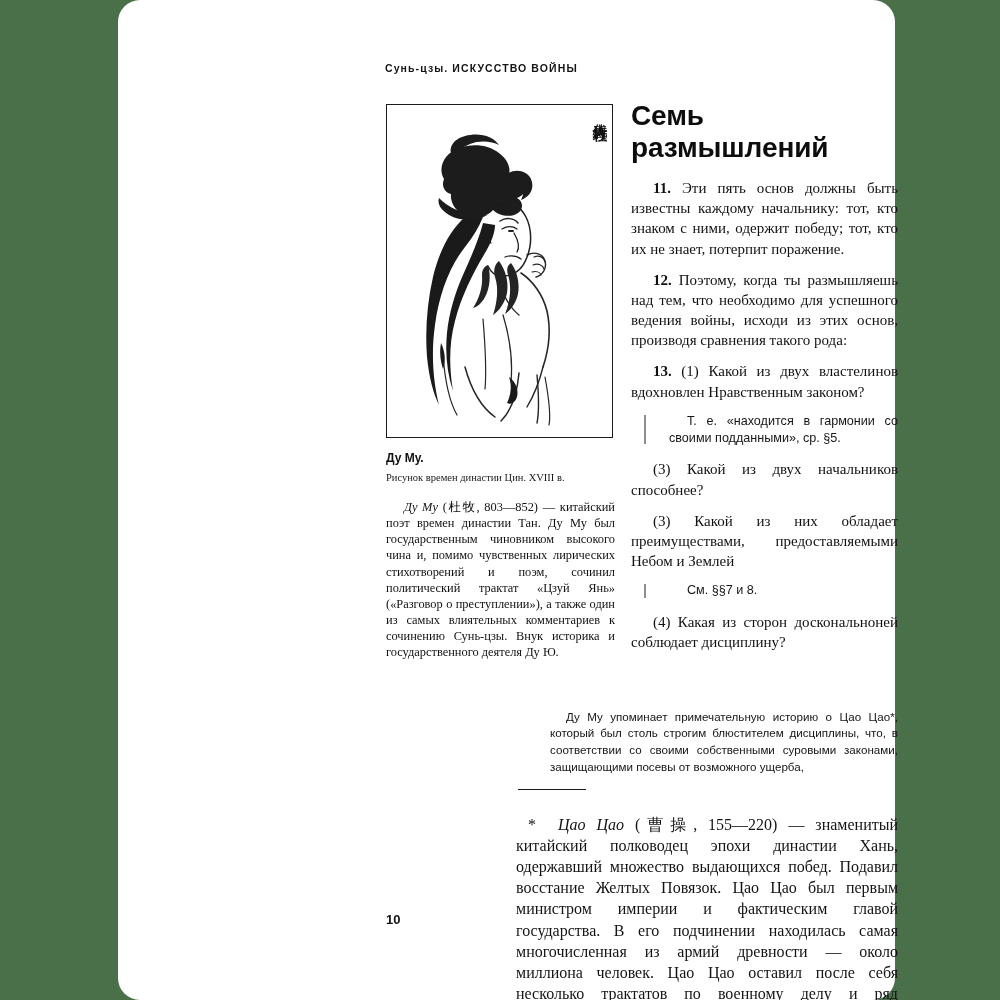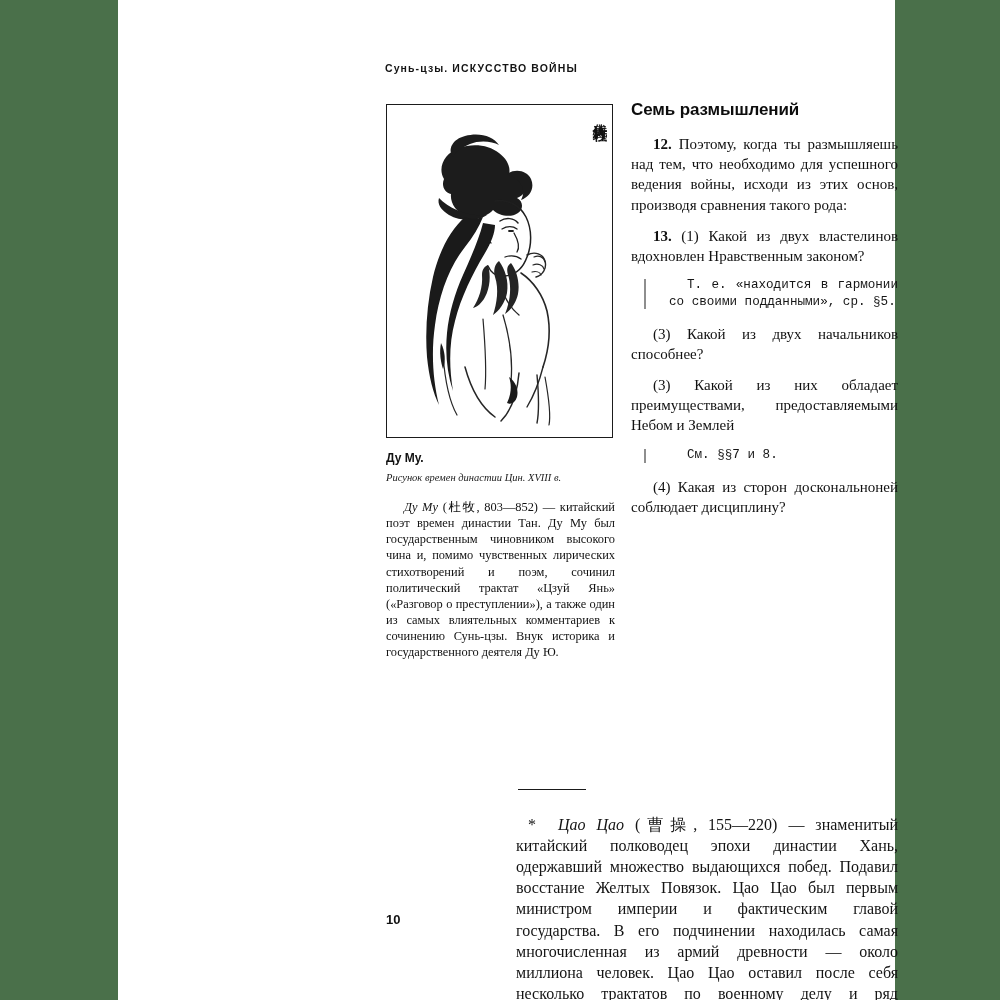--- a/index.html
+++ b/index.html
@@ -14,20 +14,21 @@
     font-family: "Liberation Serif", serif;
   }
 
   .page {
     position: absolute;
     left: 118px;
     top: 0;
     width: 777px;
     height: 1000px;
     background: #ffffff;
+    border-radius: 22px;
   }
 
   
   .running-head {
     position: absolute;
     left: 267px;
     top: 62px;
     font-family: "Liberation Sans", sans-serif;
     font-size: 10.5px;
     font-weight: 700;
@@ -71,21 +72,20 @@
   .caption-title {
     margin-top: 13px;
     font-family: "Liberation Sans", sans-serif;
     font-size: 12px;
     font-weight: 700;
     color: #111111;
   }
   .caption-sub {
     margin-top: 7px;
     font-family: "Liberation Serif", serif;
-    font-style: italic;
     font-size: 10.5px;
     color: #1b1b1b;
   }
 
   .left-body {
     margin-top: 16px;
     font-family: "Liberation Serif", serif;
     font-size: 12.4px;
     line-height: 1.30;
     color: #121212;
@@ -98,21 +98,21 @@
   
   .right-col {
     position: absolute;
     left: 513px;
     top: 100px;
     width: 267px;
   }
 
   .section-title {
     font-family: "Liberation Sans", sans-serif;
-    font-size: 17px;
+    font-size: 28px;
     font-weight: 700;
     color: #0d0d0d;
     letter-spacing: -0.1px;
     margin: 0 0 14px 0;
   }
 
   .verse {
     font-family: "Liberation Serif", serif;
     font-size: 15px;
     line-height: 1.345;
@@ -120,21 +120,21 @@
     text-align: justify;
     text-indent: 22px;
     margin: 0 0 11px 0;
   }
   .verse .num { font-weight: 700; }
 
   .commentary {
     position: relative;
     margin: 7px 0 13px 0;
     padding-left: 38px;
-    font-family: Liberation Mono, monospace;
+    font-family: Liberation Sans, sans-serif;
     font-size: 12.6px;
     line-height: 1.34;
     color: #161616;
     text-align: justify;
     text-indent: 18px;
   }
   .commentary::before {
     content: "";
     position: absolute;
     left: 13px;
@@ -288,35 +288,37 @@
     <div class="caption-title">Ду Му.</div>
     <div class="caption-sub">Рисунок времен династии Цин. XVIII в.</div>
 
     <p class="left-body"><i>Ду Му</i><span> (杜牧, 803—852) — китайский поэт времен династии Тан. Ду Му был государственным чиновником высокого чина и, помимо чувственных лирических стихотворений и поэм, сочинил политический трактат «Цзуй Янь» («Разговор о преступлении»), а также один из самых влиятельных комментариев к сочинению Сунь-цзы. Внук историка и государственного деятеля Ду Ю.</span></p>
   </div>
 
   <div class="right-col">
 
     <h1 class="section-title">Семь размышлений</h1>
 
+    <p class="verse"><span class="num">11.</span><span> Эти пять основ должны быть известны каждому начальнику: тот, кто знаком с ними, одержит победу; тот, кто их не знает, потерпит поражение.</span></p>
 
     <p class="verse"><span class="num">12.</span><span> Поэтому, когда ты размышляешь над тем, что необходимо для успешного ведения войны, исходи из этих основ, производя сравнения такого рода:</span></p>
 
     <p class="verse"><span class="num">13.</span><span> (1) Какой из двух властелинов вдохновлен Нравственным законом?</span></p>
 
     <p class="commentary">Т. е. «находится в гармонии со своими подданными», ср. §5.</p>
 
     <p class="verse">(3) Какой из двух начальников способнее?</p>
 
     <p class="verse">(3) Какой из них обладает преимуществами, предоставляемыми Небом и Землей</p>
 
     <p class="commentary short">См. §§7 и 8.</p>
 
     <p class="verse">(4) Какая из сторон досконально­ней соблюдает дисциплину?</p>
   </div>
 
+  <p class="wide-note">Ду Му упоминает примечательную историю о Цао Цао*, который был столь строгим блюстителем дисциплины, что, в соответствии со своими собственными суровыми законами, защищающими посевы от возможного ущерба,</p>
 
   <div class="footnote-rule"></div>
   <p class="footnote"><span class="star">*</span>&nbsp;&nbsp;<i>Цао Цао</i><span> (曹操, 155—220) — знаменитый китайский полководец эпохи династии Хань, одержавший множество выдающихся побед. Подавил восстание Желтых Повязок. Цао Цао был первым министром империи и фактическим главой государства. В его подчинении находилась самая многочисленная из армий древности — около миллиона человек. Цао Цао оставил после себя несколько трактатов по военному делу и ряд поэтических сочинений.</span></p>
 
   <div class="folio">10</div>
 
 </div>
 
 </body></html>

